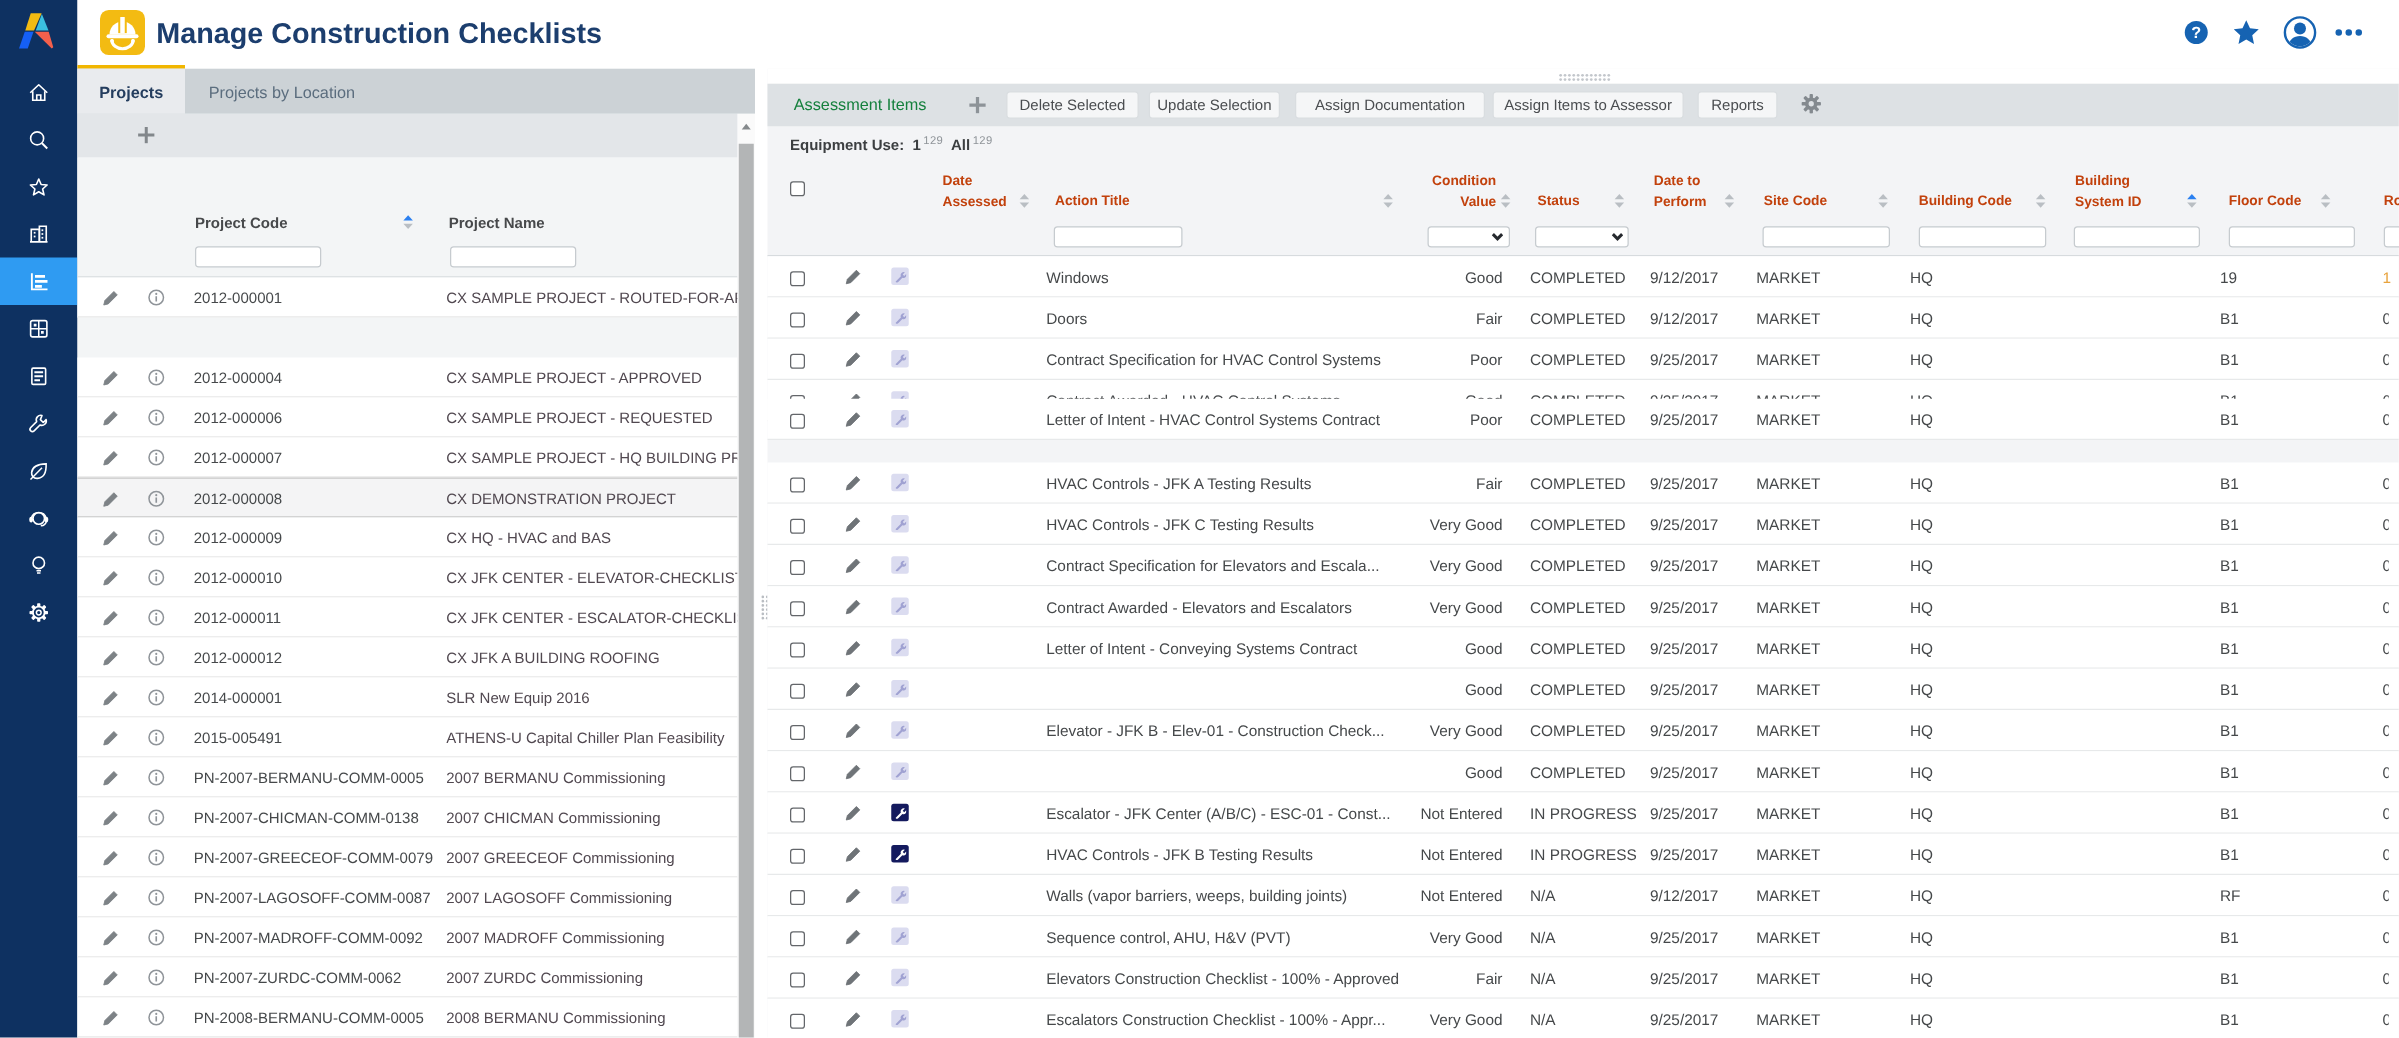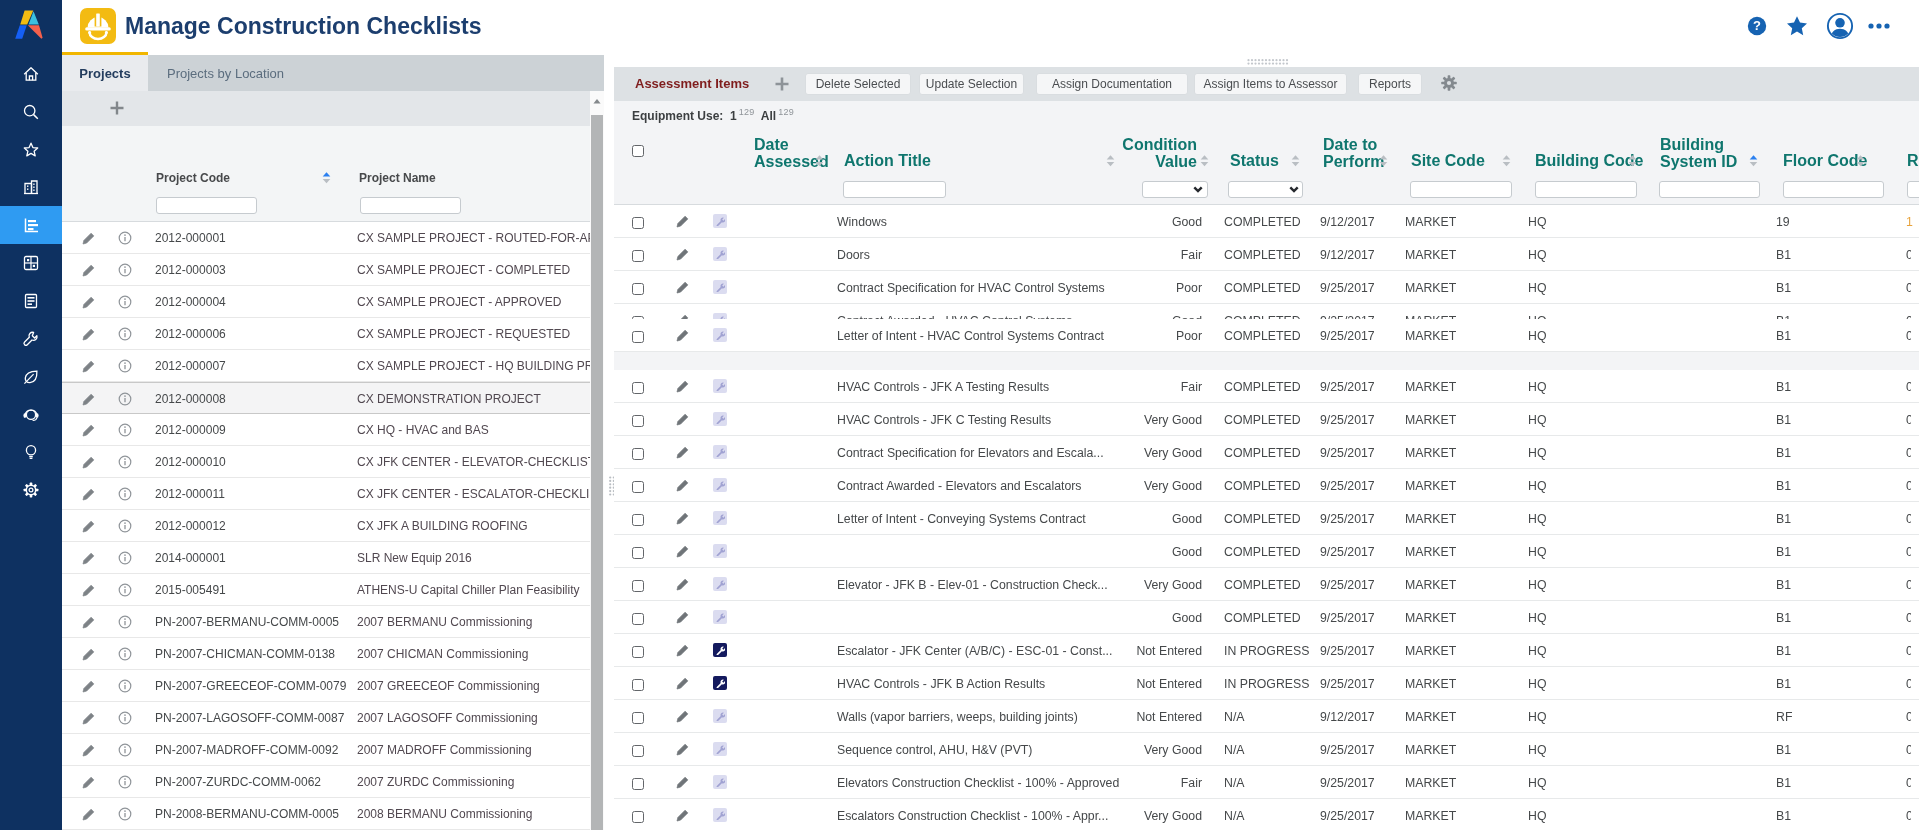--- a/index.html
+++ b/index.html
@@ -26,26 +26,26 @@
 .lcode{position:absolute;left:93px;top:0;line-height:32px;font-size:12px;color:#45484a;white-space:nowrap}
 .lname{position:absolute;left:295px;top:0;width:233px;line-height:32px;font-size:12px;color:#514850;white-space:nowrap;overflow:hidden}
 #lscroll{position:absolute;left:528px;top:36px;width:14px;height:739px;background:#fafafa}
 #lthumb{position:absolute;left:1px;top:24px;width:12px;height:715px;background:#b3b5b6}
 
 #splitdots{position:absolute;left:609px;top:476px;width:6px;height:20px}
 
 #rpanel{position:absolute;left:614px;top:55px;width:1305px;height:775px;background:#f3f4f6}
 #rtop{position:absolute;left:0;top:0;width:1305px;height:12px;background:#fff}
 #rhdrbar{position:absolute;left:0;top:12px;width:1305px;height:34px;background:#dde1e4}
-#rtitle{position:absolute;left:21px;top:0;height:34px;line-height:34px;font-size:13px;font-weight:bold;color:#7f1d1d;white-space:nowrap}
+#rtitle{position:absolute;left:21px;top:0;height:34px;line-height:34px;font-size:13px;font-weight:normal;color:#15803d;white-space:nowrap}
 .btn{position:absolute;top:6px;height:22px;background:#f5f6f7;border:1px solid #d9dde0;border-radius:3px;font-size:12px;color:#4a4d50;display:flex;align-items:center;justify-content:center;white-space:nowrap}
 #equse{position:absolute;left:18px;top:52px;font-size:12px;color:#3c3f41;font-weight:bold}
 #equse sup{font-size:9px;color:#8f9499;font-weight:normal;margin-left:2px;letter-spacing:0.3px}
 #rthead{position:absolute;left:0;top:46px;width:1305px;height:104px;border-bottom:1px solid #d7dbde}
-.rh{position:absolute;font-size:16px;font-weight:bold;color:#0f766e;white-space:nowrap;line-height:16.5px}
+.rh{position:absolute;font-size:11px;font-weight:bold;color:#c2410c;white-space:nowrap;line-height:16.5px}
 .rrow{position:absolute;left:0;width:1305px;height:33px;background:#fff;border-bottom:1px solid #e7e9ea}
 .cell{position:absolute;top:0;line-height:34px;font-size:12.3px;color:#45484a;white-space:nowrap}
 .cb{position:absolute;width:12px;height:12px;background:#fff;border:1px solid #63666a;border-radius:2.5px}
 .wbox{position:absolute;left:99px;top:9px;width:14px;height:14px;border-radius:2px;background:#dbdcf0;display:flex;align-items:center;justify-content:center}
 .wbox.dk{background:#141a5e}
 </style></head><body>
 <div id="sidebar">
 <div class="abs" style="left:0;top:0">
       <svg width="62" height="55" viewBox="0 0 62 55" style="">
         <polygon points="24.6,10.6 33.3,10.6 27.2,24.4 20.2,24.4" fill="#f3bb12"></polygon>
@@ -227,36 +227,20 @@
       </div>
 <div class="abs" style="left:56px;top:9px">
         <svg width="14" height="14" viewBox="0 0 14 14" style="">
           <circle cx="7" cy="7" r="5.8" fill="none" stroke="#8f9499" stroke-width="1.2"></circle>
           <rect x="6.35" y="6" width="1.3" height="4.2" fill="#8f9499"></rect>
           <circle cx="7" cy="4.1" r="0.85" fill="#8f9499"></circle>
         </svg>
       </div>
 <div class="lcode">2012-000001</div>
       <div class="lname">CX SAMPLE PROJECT - ROUTED-FOR-APPROVAL</div>
-</div>
-<div class="lrow" style="top:199px">
-<div class="abs" style="left:20px;top:10px">
-        <svg width="13" height="13" viewBox="0 0 13 13" style="">
-          <path d="M1.0 12.0 L1.9 8.4 L9.1 1.2 L11.8 3.9 L4.6 11.1 Z" fill="#7d8286" stroke="#7d8286" stroke-width="0.7" stroke-linejoin="round"></path>
-        </svg>
-      </div>
-<div class="abs" style="left:56px;top:9px">
-        <svg width="14" height="14" viewBox="0 0 14 14" style="">
-          <circle cx="7" cy="7" r="5.8" fill="none" stroke="#8f9499" stroke-width="1.2"></circle>
-          <rect x="6.35" y="6" width="1.3" height="4.2" fill="#8f9499"></rect>
-          <circle cx="7" cy="4.1" r="0.85" fill="#8f9499"></circle>
-        </svg>
-      </div>
-<div class="lcode">2012-000003</div>
-      <div class="lname">CX SAMPLE PROJECT - COMPLETED</div>
 </div>
 <div class="lrow" style="top:231px">
 <div class="abs" style="left:20px;top:10px">
         <svg width="13" height="13" viewBox="0 0 13 13" style="">
           <path d="M1.0 12.0 L1.9 8.4 L9.1 1.2 L11.8 3.9 L4.6 11.1 Z" fill="#7d8286" stroke="#7d8286" stroke-width="0.7" stroke-linejoin="round"></path>
         </svg>
       </div>
 <div class="abs" style="left:56px;top:9px">
         <svg width="14" height="14" viewBox="0 0 14 14" style="">
           <circle cx="7" cy="7" r="5.8" fill="none" stroke="#8f9499" stroke-width="1.2"></circle>
@@ -989,21 +973,21 @@
 <div class="abs" style="left:62px;top:10px">
         <svg width="13" height="13" viewBox="0 0 13 13" style="">
           <path d="M1.0 12.0 L1.9 8.4 L9.1 1.2 L11.8 3.9 L4.6 11.1 Z" fill="#6f7478" stroke="#6f7478" stroke-width="0.7" stroke-linejoin="round"></path>
         </svg>
       </div>
 <div class="wbox dk">
         <svg width="9" height="9" viewBox="0 0 9 9" style="">
           <path d="M7.9 0.8 A2.45 2.45 0 0 0 4.7 4.0 L0.8 7.9 A0.85 0.85 0 0 0 2.0 9.1 L5.9 5.2 A2.45 2.45 0 0 0 9.1 2.0 L7.4 3.7 6.2 2.5 Z" fill="#ffffff"></path>
         </svg>
       </div>
-<div class="cell" style="left:223px">HVAC Controls - JFK B Action Results</div>
+<div class="cell" style="left:223px">HVAC Controls - JFK B Testing Results</div>
 <div class="cell" style="left:428px;width:160px;text-align:right">Not Entered</div>
 <div class="cell" style="left:610px">IN PROGRESS</div>
 <div class="cell" style="left:706px">9/25/2017</div>
 <div class="cell" style="left:791px">MARKET</div>
 <div class="cell" style="left:914px">HQ</div>
 <div class="cell" style="left:1162px">B1</div>
 <div class="cell" style="left:1292px;width:5px;overflow:hidden">0</div>
 </div>
 <div class="rrow" style="top:645px">
 <div class="cb" style="left:18px;top:12px"></div>

